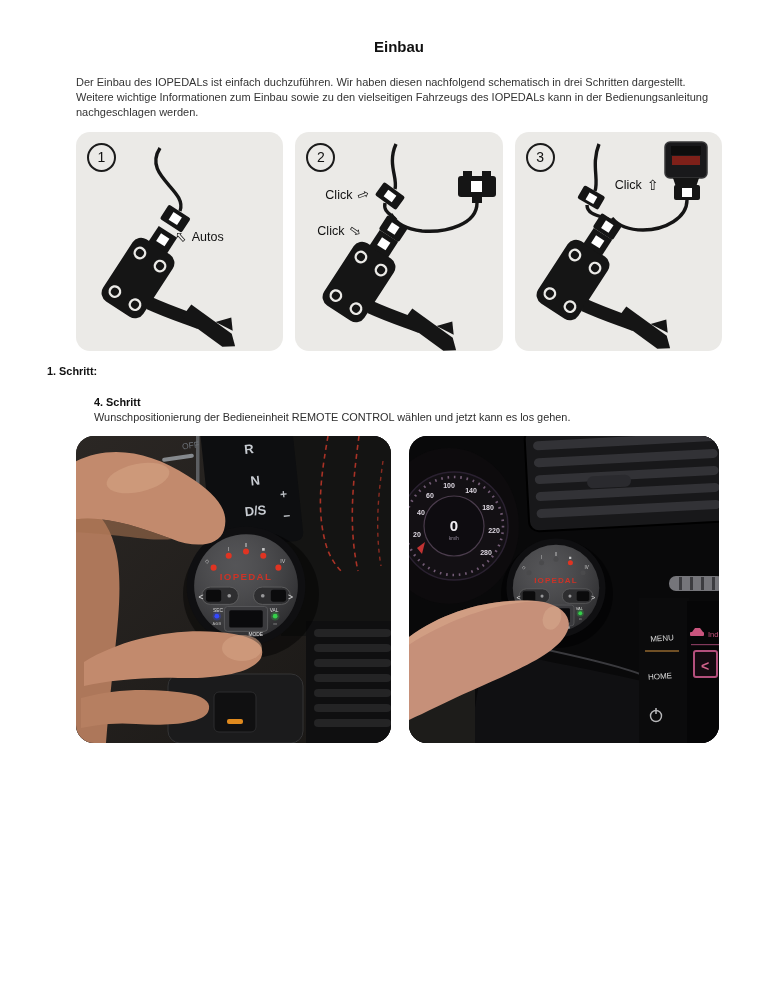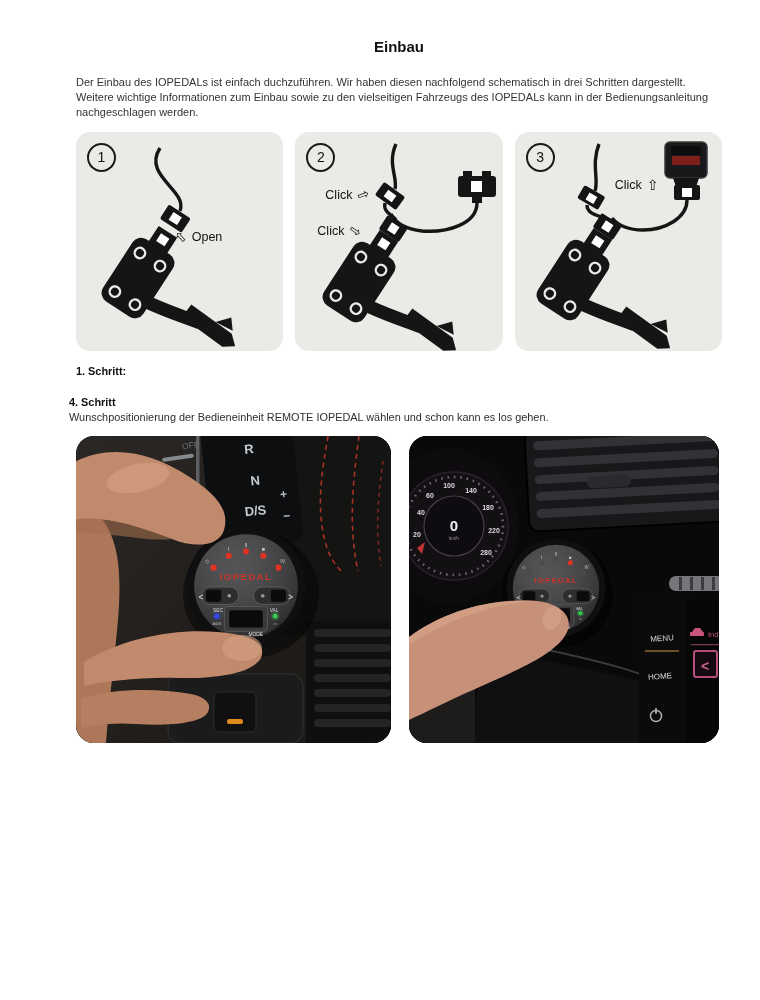--- a/index.html
+++ b/index.html
@@ -11,24 +11,24 @@
   .panel{position:relative;flex:1;height:219px;background:#ebeae7;border-radius:14px;}
   .panel svg{position:absolute;left:0;top:0;}
   .badge{position:absolute;left:11px;top:11px;width:25px;height:25px;border:2.2px solid #1b1b1b;
          border-radius:50%;display:flex;align-items:center;justify-content:center;
          font-size:14px;color:#111;background:transparent;z-index:2;}
   .plabel{position:absolute;display:flex;align-items:center;gap:5px;font-size:12.5px;color:#111;z-index:2;}
   .arr{display:inline-block;font-size:14px;line-height:1;color:#111;}
   .arr.r-up-left{transform:rotate(-42deg);}
   .arr.r-right{transform:rotate(70deg);}
   .arr.r-down-right{transform:rotate(125deg);}
-  .steps{display:flex;gap:12px;margin:13px 57px 0;font-size:10.9px;line-height:1.34;}
+  .steps{display:flex;gap:12px;margin:13px 28px 0;font-size:10.9px;line-height:1.34;}
   .step{flex:1;}
   .step b{color:#111;}
-  .step4{margin:17px 50px 0;font-size:10.9px;line-height:1.4;}
+  .step4{margin:17px 75px 0;font-size:10.9px;line-height:1.4;}
   .step4 b{display:block;color:#111;}
   .photos{display:flex;gap:18px;margin:10px 57px 0;}
   .photo{position:relative;height:307px;border-radius:18px;overflow:hidden;background:#151413;}
   .photo.left{width:315px;}
   .photo.right{width:310px;}
   .photo svg{display:block;}
 </style>
 </head>
 <body>
 
@@ -36,21 +36,21 @@
 
   <div class="title">Einbau</div>
   <div class="intro">Der Einbau des IOPEDALs ist einfach duchzuführen. Wir haben diesen nachfolgend schematisch in drei Schritten dargestellt. Weitere wichtige Informationen zum Einbau sowie zu den vielseitigen Fahrzeugs des IOPEDALs kann in der Bedienungsanleitung nachgeschlagen werden.</div>
 
   <div class="panels">
 
     <div class="panel">
       <div class="badge">1</div>
       <div class="plabel" style="left:99px;top:98px;">
         <span class="arr r-up-left">⇧</span>
-        <span>Open</span>
+        <span>Autos</span>
       </div>
       <svg width="207" height="219" viewBox="0 0 207 219">
         <defs>
           <g id="pedal-body">
             <rect x="-24" y="-37" width="48" height="74" rx="10" fill="#151515"></rect>
             <circle cx="-12" cy="-22" r="5.2" fill="none" stroke="#ebeae7" stroke-width="2.4"></circle>
             <circle cx="12" cy="-22" r="5.2" fill="none" stroke="#ebeae7" stroke-width="2.4"></circle>
             <circle cx="-12" cy="24" r="5.2" fill="none" stroke="#ebeae7" stroke-width="2.4"></circle>
             <circle cx="12" cy="24" r="5.2" fill="none" stroke="#ebeae7" stroke-width="2.4"></circle>
             <rect x="-11" y="-55" width="22" height="19" fill="#151515"></rect>
@@ -151,21 +151,21 @@
   </div>
 
   <div class="steps">
     <div class="step">
       <b>1. Schritt:</b><br>
     </div>
   </div>
 
   <div class="step4">
     <b>4. Schritt</b>
-    <span>Wunschpositionierung der Bedieneinheit REMOTE IOPEDAL wählen und schon kann es los gehen.</span>
+    <span>Wunschpositionierung der Bedieneinheit REMOTE CONTROL wählen und jetzt kann es los gehen.</span>
   </div>
 
   <div class="photos">
 
     <div class="photo left">
       <svg width="315" height="307" viewBox="0 0 315 307">
         <defs>
           <radialGradient id="faceGrad" cx="40%" cy="30%" r="75%">
             <stop offset="0%" stop-color="#ffffff" stop-opacity="0.14"></stop>
             <stop offset="100%" stop-color="#000000" stop-opacity="0.25"></stop>

